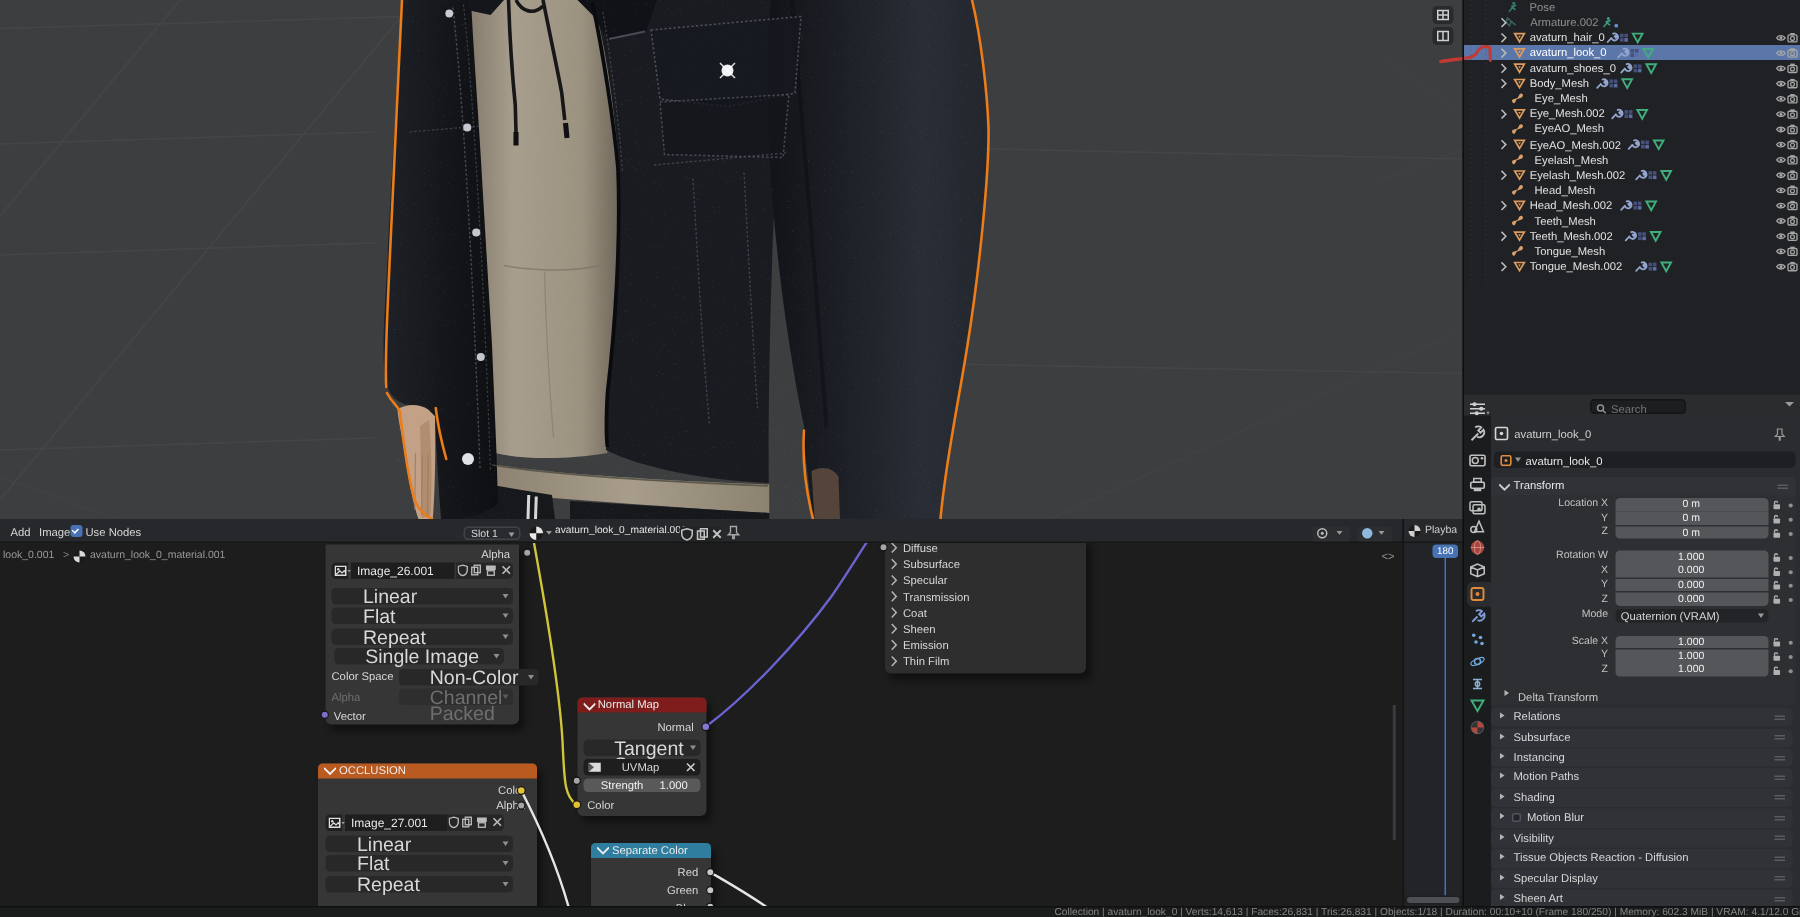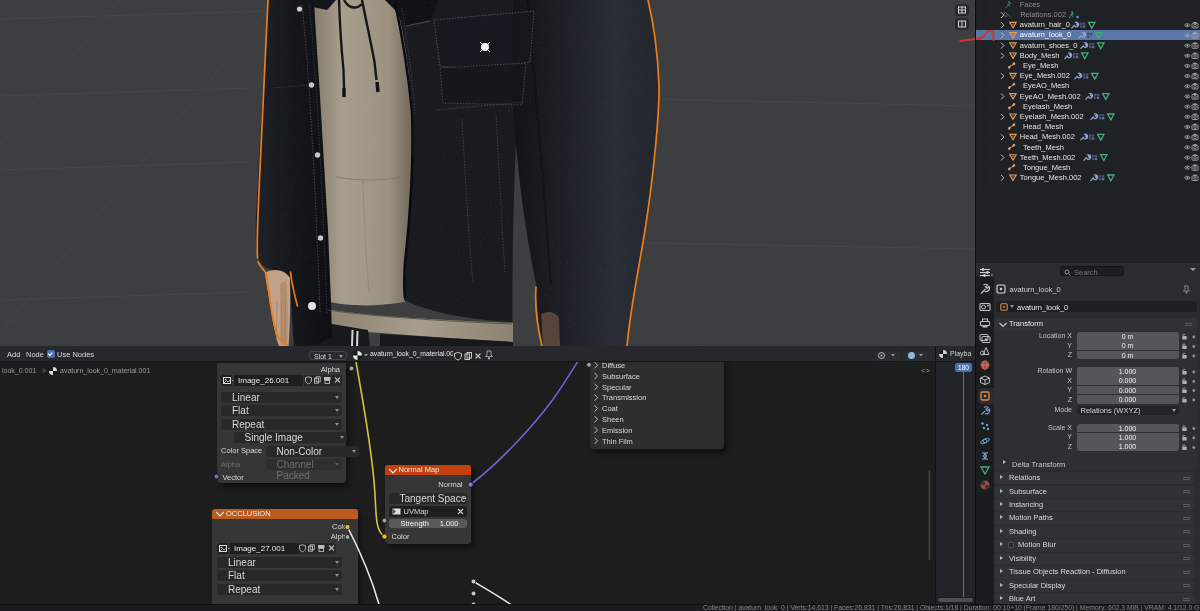--- a/index.html
+++ b/index.html
@@ -11,21 +11,21 @@
 #shaderhead{left:0;top:346px;width:935px;height:16px;background:#26282b;border-bottom:1px solid #161616}
 #shader{left:0;top:362px;width:935px;height:242px;background:#1d1d1d;overflow:hidden}
 #timeline{left:935px;top:346px;width:40px;height:258px;background:#232427;border-left:1px solid #131313;overflow:hidden}
 #outliner{left:976px;top:0;width:224px;height:263px;background:#202124;overflow:hidden}
 #props{left:976px;top:263px;width:224px;height:341px;background:#2b2c2f;overflow:hidden}
 #status{left:0;top:604px;width:1200px;height:7px;background:#1b1c1d;border-top:1px solid #101011}
 #vborder{left:975px;top:0;width:1px;height:604px;background:#0e0e0f}
 
 .node{position:absolute;background:#363636;border-radius:4px;box-shadow:3px 4px 5px rgba(0,0,0,.45)}
 .nhead{position:absolute;left:0;right:0;top:0;height:10px;border-radius:3px 3px 0 0;color:#ececec;font-size:7.5px;line-height:10px;padding-left:14px}
-.drop{position:absolute;background:#282828;border-radius:3px;font-size:10px;color:#d8d8d8;line-height:11px;padding-left:11px;height:11px}
+.drop{position:absolute;background:#282828;border-radius:3px;font-size:13px;color:#d8d8d8;line-height:11px;padding-left:21px;height:11px}
 .drop .cv{position:absolute;right:3px;top:4px;width:0;height:0;border-left:2.5px solid transparent;border-right:2.5px solid transparent;border-top:3px solid #8f8f8f}
 .olab{position:absolute;font-size:7.5px;color:#d8d8d8;white-space:nowrap}
 
 .orow{position:absolute;left:0;width:224px;height:10px;font-size:7.5px;color:#e2e2e2;line-height:10px;white-space:nowrap}
 .orow span{position:absolute;top:0}
 
 .pbar{position:absolute;left:18px;width:201px;height:12.4px;background:#313237;border-radius:3px;font-size:7.5px;color:#d8d8d8;line-height:12.4px}
 .pbar .ar{position:absolute;left:6px;top:3px;width:0;height:0;border-top:2.5px solid transparent;border-bottom:2.5px solid transparent;border-left:3px solid #b5b5b5}
 .pbar .tx{position:absolute;left:15px}
 .grip{position:absolute;right:5px;top:4.5px;width:7px;height:3px;border-top:1px solid #595b60;border-bottom:1px solid #595b60}
@@ -183,21 +183,21 @@
   <rect x="958.5" y="21" width="7" height="6"></rect>
             <line x1="962" y1="21" x2="962" y2="27"></line>
  </g>
 </g>
 
 <path d="M960.5,41 C968,39.6 976,39.3 980.7,38.2" fill="none" stroke="#c23a32" stroke-width="2.2" stroke-linecap="round"></path>
 </svg>
   </div>
   <div class="abs" id="shaderhead">
     <div class="abs t8" style="left:7px;top:3.5px">Add</div>
-    <div class="abs t8" style="left:26px;top:3.5px">Node</div>
+    <div class="abs t8" style="left:26px;top:3.5px">Image</div>
     <div class="abs" style="left:46.5px;top:4px;width:8px;height:8px;background:#4772b3;border-radius:2px">
       <div class="abs" style="left:1.5px;top:1.5px;width:4px;height:2.5px;border-left:1.2px solid #fff;border-bottom:1.2px solid #fff;transform:rotate(-48deg)"></div>
     </div>
     <div class="abs t8" style="left:57px;top:3.5px">Use Nodes</div>
     <div class="abs" style="left:309px;top:5px;width:38px;height:9px;background:#282a2e;border:1px solid #404348;border-radius:3px">
       <div class="abs" style="left:4px;top:1px;font-size:7px;color:#d8d8d8;line-height:7px">Slot 1</div>
       <div class="abs" style="right:3px;top:2.5px;width:0;height:0;border-left:2.5px solid transparent;border-right:2.5px solid transparent;border-top:3px solid #9a9a9a"></div>
     </div>
     <svg class="abs" style="left:352px;top:4px" width="16" height="11" viewBox="0 0 16 11">
       <circle cx="5.5" cy="5.5" r="4.5" fill="#1a1a1a"></circle>
@@ -257,21 +257,21 @@
         <path d="M3.5,0.8 L6.5,1.6 L6.5,4 C6.5,6 5.3,7.3 3.5,7.8 C1.7,7.3 0.5,6 0.5,4 L0.5,1.6 Z" fill="none" stroke="#bbb" stroke-width="0.9"></path>
         <rect x="9.5" y="2.2" width="4" height="5" fill="none" stroke="#bbb" stroke-width="0.9"></rect>
           <rect x="11.2" y="0.8" width="4" height="5" fill="none" stroke="#bbb" stroke-width="0.9"></rect>
         <rect x="19" y="1" width="6.5" height="3" fill="#bbb"></rect>
           <rect x="20" y="4.5" width="4.5" height="3" fill="none" stroke="#bbb" stroke-width="0.9"></rect>
         <path d="M30,1.5 L35,6.5 M35,1.5 L30,6.5" stroke="#bbb" stroke-width="1.1"></path>
       </svg>
       <div class="drop" style="left:4.5px;top:29px;width:121px">Linear<i class="cv"></i></div>
       <div class="drop" style="left:4.5px;top:42.5px;width:121px">Flat<i class="cv"></i></div>
       <div class="drop" style="left:4.5px;top:56px;width:121px">Repeat<i class="cv"></i></div>
-      <div class="drop" style="left:17px;top:69.5px;width:113px">Single Image<i class="cv"></i></div>
+      <div class="drop" style="left:6px;top:69.5px;width:113px">Single Image<i class="cv"></i></div>
       <div class="olab" style="left:4.5px;top:83.5px">Color Space</div>
       <div class="drop" style="left:49px;top:83px;width:93px">Non-Color<i class="cv"></i></div>
       <div class="olab" style="left:4.5px;top:97px;color:#6f6f6f">Alpha</div>
       <div class="drop" style="left:49px;top:96.5px;width:76.5px;background:#2e2e2e;color:#6f6f6f">Channel Packed<i class="cv" style="border-top-color:#5a5a5a"></i></div>
       <div class="olab" style="left:6px;top:110.5px">Vector</div>
     </div>
 
     <div class="node" style="left:212px;top:146.5px;width:146px;height:96px;border-radius:4px 4px 0 0">
       <div class="nhead" style="background:#b95a20">OCCLUSION</div>
       <svg class="abs" style="left:4px;top:2.5px" width="8" height="6" viewBox="0 0 8 6">
@@ -295,41 +295,50 @@
         <rect x="19" y="1" width="6.5" height="3" fill="#bbb"></rect>
           <rect x="20" y="4.5" width="4.5" height="3" fill="none" stroke="#bbb" stroke-width="0.9"></rect>
         <path d="M30,1.5 L35,6.5 M35,1.5 L30,6.5" stroke="#bbb" stroke-width="1.1"></path>
       </svg>
       <div class="drop" style="left:5px;top:48px;width:125px">Linear<i class="cv"></i></div>
       <div class="drop" style="left:5px;top:61.5px;width:125px">Flat<i class="cv"></i></div>
       <div class="drop" style="left:5px;top:75px;width:125px">Repeat<i class="cv"></i></div>
     </div>
 
     <div class="node" style="left:384.5px;top:103px;width:86px;height:79px">
-      <div class="nhead" style="background:#c2410c">Normal Map</div>
+      <div class="nhead" style="background:#7f1d1d">Normal Map</div>
       <svg class="abs" style="left:4px;top:2.5px" width="8" height="6" viewBox="0 0 8 6">
           <path d="M0,1 L4,5 L8,1" fill="none" stroke="#eee" stroke-width="1.2"></path>
         </svg>
       <div class="olab" style="right:8px;top:15px">Normal</div>
       <div class="drop" style="left:4px;top:27.5px;width:78px">Tangent Space<i class="cv"></i></div>
       <div class="abs" style="left:4px;top:40.5px;width:78px;height:11px;background:#1e1e1e;border-radius:3px"></div>
       <svg class="abs" style="left:7px;top:42.5px" width="9" height="7" viewBox="0 0 9 7">
         <rect x="0.5" y="0.5" width="8" height="6" fill="#ddd"></rect>
           <path d="M0.5,0.5 L4,3.5 L0.5,6.5 Z" fill="#555"></path>
       </svg>
-      <div class="olab" style="left:19px;top:41.5px">UVMap</div>
+      <div class="olab" style="left:30px;top:41.5px">UVMap</div>
       <svg class="abs" style="left:72px;top:42.5px" width="7" height="7" viewBox="0 0 7 7">
           <path d="M1,1 L6,6 M6,1 L1,6" stroke="#ccc" stroke-width="1.1"></path>
         </svg>
       <div class="abs" style="left:4px;top:53.5px;width:78px;height:9.5px;background:#595959;border-radius:3px;font-size:7.5px;line-height:9.5px">
         <span style="color:#f2f2f2;padding-left:12px">Strength</span><span style="position:absolute;right:8px;color:#f2f2f2">1.000</span>
       </div>
       <div class="olab" style="left:7px;top:67px">Color</div>
     </div>
 
+    <div class="node" style="left:394px;top:199.5px;width:79.5px;height:45px;border-radius:4px 4px 0 0">
+      <div class="nhead" style="background:#2f7e9f">Separate Color</div>
+      <svg class="abs" style="left:4px;top:2.5px" width="8" height="6" viewBox="0 0 8 6">
+          <path d="M0,1 L4,5 L8,1" fill="none" stroke="#eee" stroke-width="1.2"></path>
+        </svg>
+      <div class="olab" style="right:8px;top:15px">Red</div>
+      <div class="olab" style="right:8px;top:27px">Green</div>
+      <div class="olab" style="right:8px;top:39px">Blue</div>
+    </div>
     <svg class="abs" style="left:0;top:0" width="935" height="242" viewBox="0 0 935 242">
       <g fill="none" stroke-width="1.6">
         <path d="M356,0 C364,44 373,97 375,132 C376.3,158 376,169 384.5,174.5" stroke="#cfc43a"></path>
         <path d="M470.5,122.5 C498,102 532,66 554,36 C566,19 575,3 581,-5" stroke="#6a63d0"></path>
         <path d="M347.5,165 C362,193 373,220 380,246" stroke="#e6e6e6"></path>
         <path d="M473.5,219.5 C488,228 504,237 517,247" stroke="#e6e6e6"></path>
       </g>
       <g stroke="#141414" stroke-width="0.8">
         <circle cx="351.5" cy="6.5" r="2.4" fill="#a5a5a5"></circle>
         <circle cx="589" cy="2.8" r="2.4" fill="#a5a5a5"></circle>
@@ -375,24 +384,24 @@
     </svg>
     <div class="abs" style="left:14px;top:4px;font-size:7px;color:#d0d0d0;white-space:nowrap">Playba</div>
     <div class="abs" style="left:26.5px;top:25px;width:1.5px;height:226px;background:#4273bd"></div>
     <div class="abs" style="left:19px;top:16.5px;width:17px;height:9.5px;background:#4772b3;border-radius:2.5px;font-size:6.5px;color:#fff;text-align:center;line-height:9.5px">180</div>
     <div class="abs" style="left:0px;top:251px;width:40px;height:6px;background:#1e1f21"></div>
     <div class="abs" style="left:2px;top:251.5px;width:35px;height:4.5px;background:#4d4f54;border-radius:2px"></div>
   </div>
   <div class="abs" id="outliner">
     <div class="abs" style="left:0;top:30.3px;width:224px;height:10.2px;background:#5b76a9"></div>
     <div class="orow" style="top:0;color:#909090">
-        <span style="left:43.7px">Faces</span>
+        <span style="left:43.7px">Pose</span>
       </div>
     <div class="orow" style="top:10.1px;color:#8f8f8f">
-        <span style="left:44.2px">Relations.002</span>
+        <span style="left:44.2px">Armature.002</span>
       </div>
     <div class="orow" style="top:20.2px">
         <span style="left:43.8px">avaturn_hair_0</span>
       </div>
     <div class="orow" style="top:30.4px;color:#fff">
         <span style="left:43.8px">avaturn_look_0</span>
       </div>
     <div class="orow" style="top:40.6px">
         <span style="left:43.8px">avaturn_shoes_0</span>
       </div>
@@ -724,21 +733,21 @@
     <div class="plab" style="right:128px;top:170px">Y</div>
     <div class="plab" style="right:128px;top:179.5px">Z</div>
     <div class="pfield" style="top:69px;border-radius:3px 3px 0 0">0 m</div>
     <div class="pfield" style="top:78.3px">0 m</div>
     <div class="pfield" style="top:87.6px;border-radius:0 0 3px 3px">0 m</div>
     <div class="pfield" style="top:104px;border-radius:3px 3px 0 0">1.000</div>
     <div class="pfield" style="top:113.3px">0.000</div>
     <div class="pfield" style="top:122.6px">0.000</div>
     <div class="pfield" style="top:131.9px;border-radius:0 0 3px 3px">0.000</div>
     <div class="abs" style="left:100.5px;top:142.5px;width:102px;height:9px;background:#232427;border-radius:3px">
-      <div class="abs" style="left:4px;top:0.5px;font-size:7.5px;color:#d5d5d5;white-space:nowrap">Relations (WXYZ)</div>
+      <div class="abs" style="left:4px;top:0.5px;font-size:7.5px;color:#d5d5d5;white-space:nowrap">Quaternion (VRAM)</div>
       <div class="abs" style="right:3px;top:3px;width:0;height:0;border-left:2.5px solid transparent;border-right:2.5px solid transparent;border-top:3px solid #9a9a9a"></div>
     </div>
     <div class="pfield" style="top:160.5px;border-radius:3px 3px 0 0">1.000</div>
     <div class="pfield" style="top:169.8px">1.000</div>
     <div class="pfield" style="top:179.1px;border-radius:0 0 3px 3px">1.000</div>
     <div class="abs" style="left:27px;top:197px;width:0;height:0;border-top:2.5px solid transparent;border-bottom:2.5px solid transparent;border-left:3px solid #b5b5b5"></div>
     <div class="abs t8" style="left:36px;top:197px;color:#c9c9c9">Delta Transform</div>
     <div class="pbar" style="top:209.1px">
         <i class="ar"></i>
         <span class="tx">Relations</span>
@@ -780,21 +789,21 @@
         <span class="tx">Tissue Objects Reaction - Diffusion</span>
         <i class="grip"></i>
       </div>
     <div class="pbar" style="top:316.6px">
         <i class="ar"></i>
         <span class="tx">Specular Display</span>
         <i class="grip"></i>
       </div>
     <div class="pbar" style="top:330.1px;border-radius:3px 3px 0 0">
         <i class="ar"></i>
-        <span class="tx">Blue Art</span>
+        <span class="tx">Sheen Art</span>
         <i class="grip"></i>
       </div>
   </div>
   <div class="abs" id="status">
     <div class="abs t7" style="left:703px;top:-1px">Collection | avaturn_look_0 | Verts:14,613 | Faces:26,831 | Tris:26,831 | Objects:1/18 | Duration: 00:10+10 (Frame 180/250) | Memory: 602.3 MiB | VRAM: 4.1/12.0 GiB | ⚙ | 4.2.1</div>
   </div>
   <div class="abs" id="vborder"></div>
 </div>
 
 </body></html>

